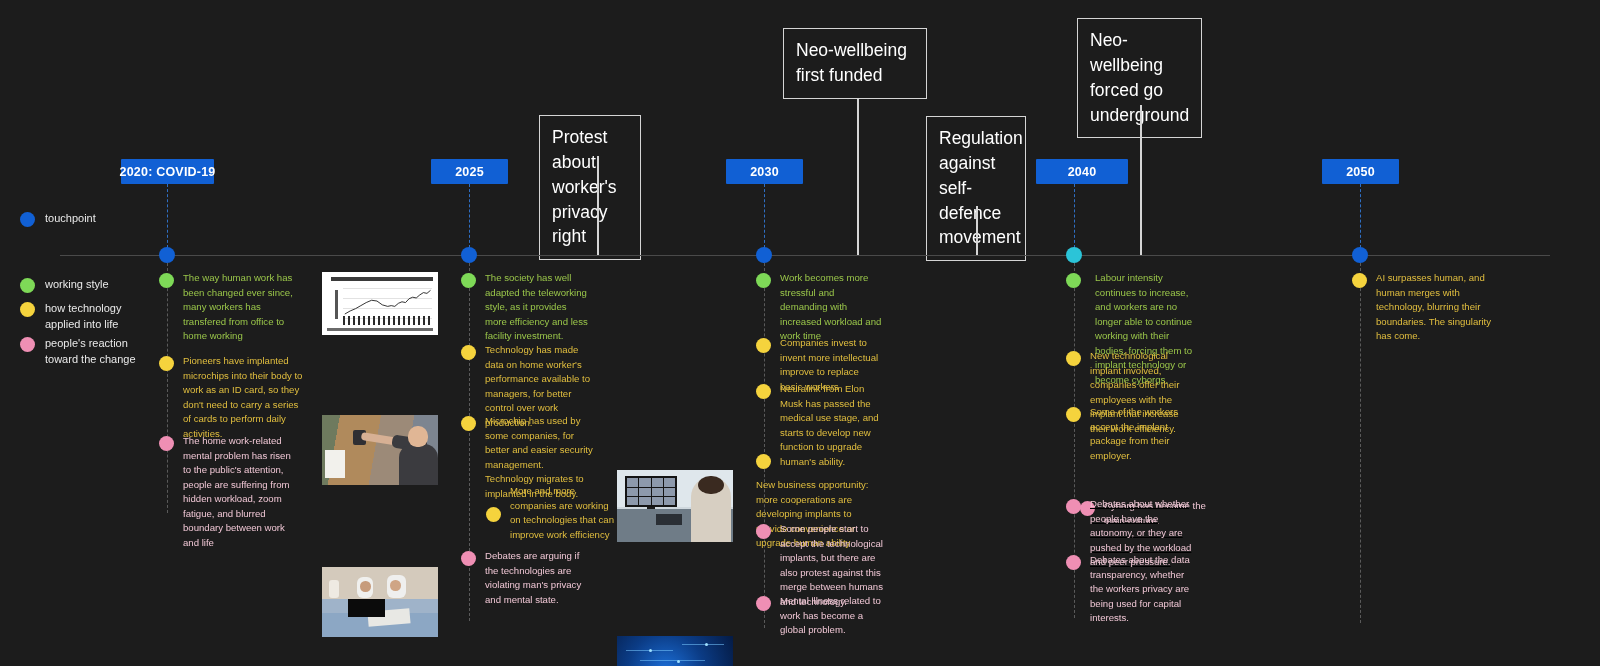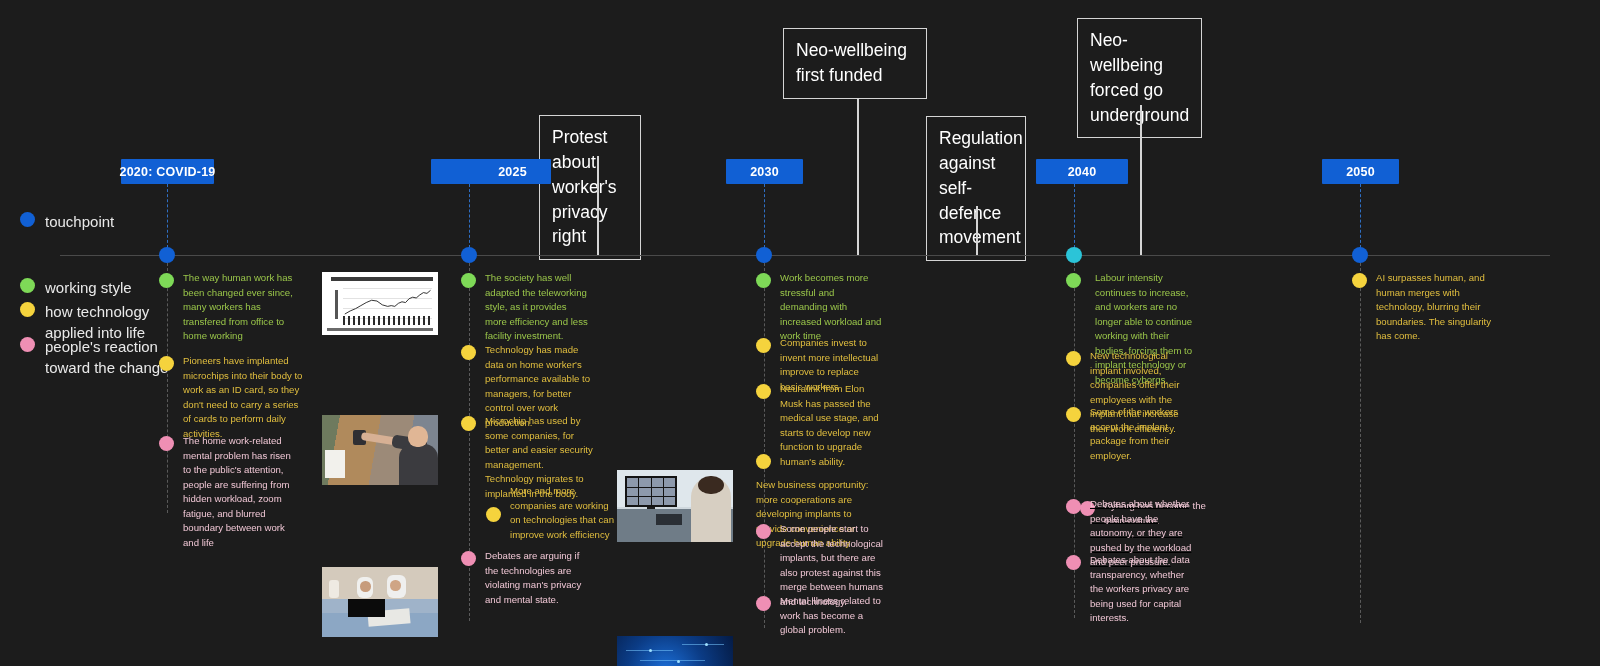--- a/index.html
+++ b/index.html
@@ -27,21 +27,21 @@
   .callout{
     position:absolute;border:1.6px solid #d5d5d5;background:#1c1c1c;
     color:#ffffff;font-size:17.5px;line-height:1.42;
     padding:9px 12px 10px 12px;box-sizing:border-box;
   }
   .callout-stem{position:absolute;width:1.6px;background:#d5d5d5;}
 
   
   .legend-item{position:absolute;display:flex;align-items:flex-start;gap:10px;}
   .legend-dot{width:15px;height:15px;border-radius:50%;flex:none;margin-top:1px;}
-  .legend-label{font-size:15px;color:#e9e9e9;line-height:1.42;white-space:pre-line;}
+  .legend-label{font-size:11px;color:#e9e9e9;line-height:1.42;white-space:pre-line;}
   .col-stem{position:absolute;width:0;border-left:1px dashed #5a5a5a;}
   .touch-dot{position:absolute;width:16px;height:16px;border-radius:50%;}
 
   .entry{position:absolute;display:flex;align-items:flex-start;gap:9px;}
   .entry-dot{width:15px;height:15px;border-radius:50%;flex:none;margin-top:2px;}
   .entry-text{font-size:9.6px;line-height:1.52;white-space:pre-line;}
   .t-green{color:#9ac64a;}
   .t-yellow{color:#e2bf3f;}
   .t-pink{color:#efc6d4;}
 
@@ -193,21 +193,21 @@
       <div class="lamp"></div>
       <div class="p1"></div>
       <div class="p2"></div>
     <div class="h1"></div>
       <div class="h2"></div>
       <div class="duvet"></div>
       <div class="sheet"></div>
       <div class="laptop"></div>
   </div>
 
-  <div class="year-chip" style="left:431px;top:159px;width:77px;padding-left:43px;">
+  <div class="year-chip" style="left:431px;top:159px;width:77px;">
     <span>2025</span>
   </div>
   <div class="year-stem" style="left:469px;top:184px;height:64px;"></div>
   <div class="touch-dot" style="left:461px;top:247px;background:#1160d4;"></div>
   <div class="col-stem" style="left:469px;top:263px;height:358px;"></div>
 
   <div class="entry" style="left:461px;top:271px;width:130px;">
     <span class="entry-dot" style="background:#7ed957;"></span>
     <span class="entry-text t-green">The society has well adapted the teleworking style, as it provides more efficiency and less facility investment.</span>
   </div>

